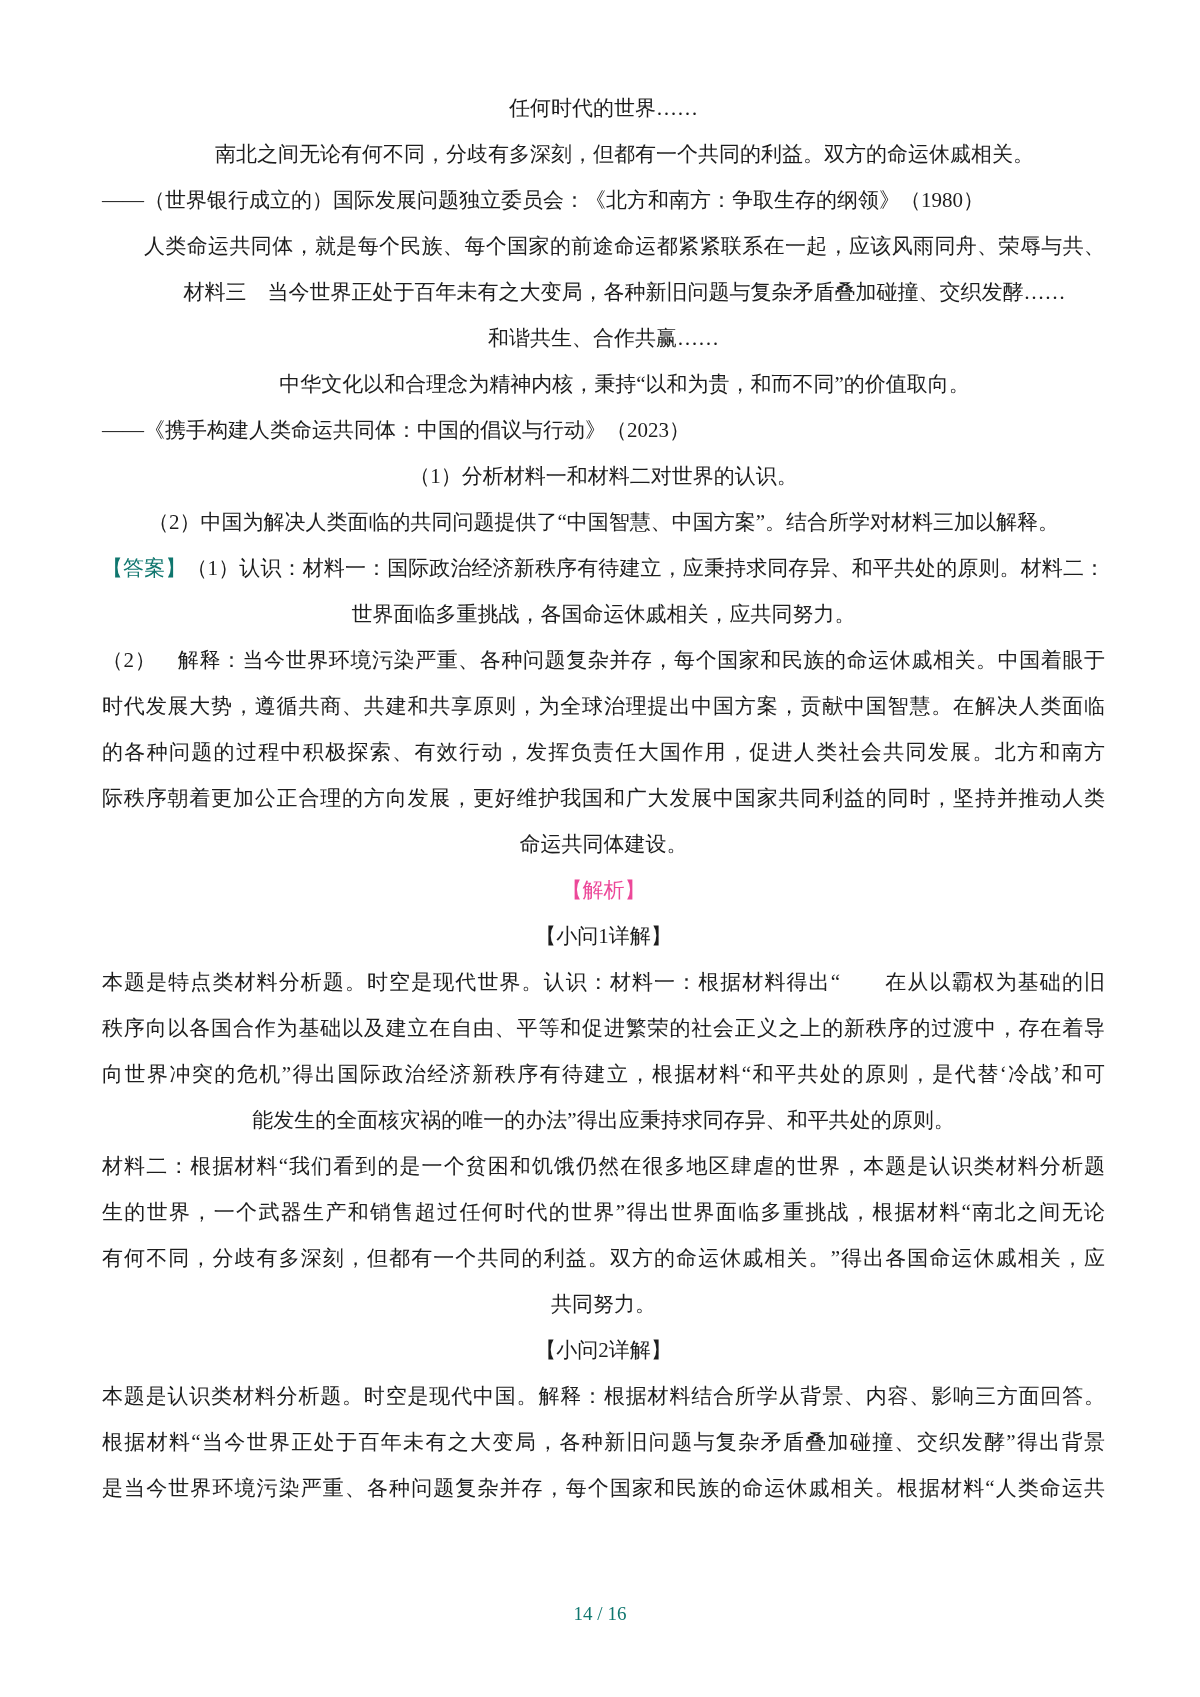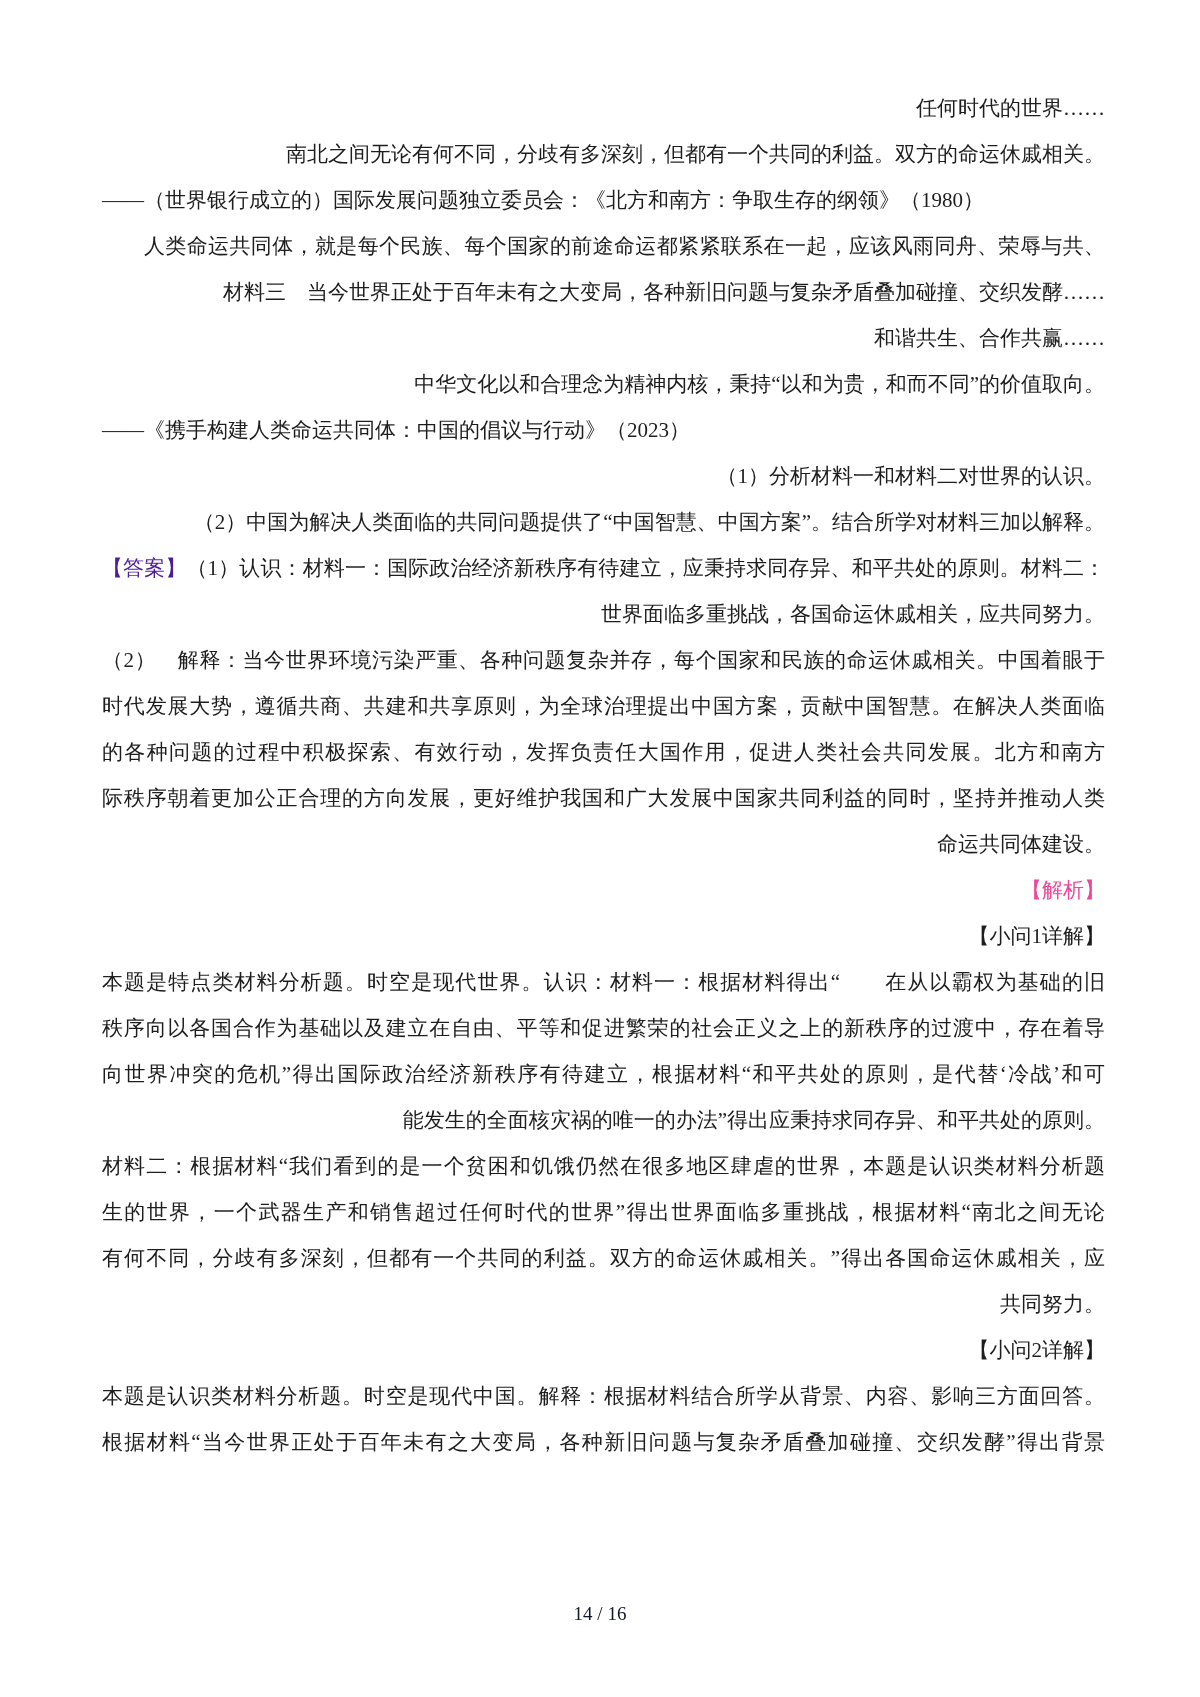--- a/index.html
+++ b/index.html
@@ -21,76 +21,77 @@
     position: absolute;
     left: 102px;
     top: 85px;
     width: 1003px;
   }
   .line {
     font-size: 21px;
     height: 46px;
     line-height: 46px;
     white-space: normal;
-    text-align: right;
+    text-align: center;
   }
   .line.justify {
     text-align: justify;
     text-align-last: justify;
   }
   .line.right {
     text-align: left;
   }
   .line.ind {
     text-indent: 42px;
   }
   .footer {
     position: absolute;
     left: 0;
     right: 0;
     top: 1598px;
     height: 32px;
     line-height: 32px;
     text-align: center;
     font-size: 19px;
-    color: #0f172a;
+    color: #0f766e;
   }
 </style>
 </head>
 <body>
 
 <div class="page">
   <div class="content" id="document-body">
       <div class="line left">任何时代的世界……</div>
       <div class="line left ind">南北之间无论有何不同，分歧有多深刻，但都有一个共同的利益。双方的命运休戚相关。</div>
       <div class="line right">——（世界银行成立的）国际发展问题独立委员会：《北方和南方：争取生存的纲领》（1980）</div>
       <div class="line justify ind">人类命运共同体，就是每个民族、每个国家的前途命运都紧紧联系在一起，应该风雨同舟、荣辱与共、</div>
       <div class="line left ind">材料三　当今世界正处于百年未有之大变局，各种新旧问题与复杂矛盾叠加碰撞、交织发酵……</div>
       <div class="line left">和谐共生、合作共赢……</div>
       <div class="line left ind">中华文化以和合理念为精神内核，秉持“以和为贵，和而不同”的价值取向。</div>
       <div class="line right">——《携手构建人类命运共同体：中国的倡议与行动》（2023）</div>
       <div class="line left">（1）分析材料一和材料二对世界的认识。</div>
       <div class="line left">（2）中国为解决人类面临的共同问题提供了“中国智慧、中国方案”。结合所学对材料三加以解释。</div>
-      <div class="line justify"><span style="color: #4c1d95; margin-top: 16px;">【答案】</span>（1）认识：材料一：国际政治经济新秩序有待建立，应秉持求同存异、和平共处的原则。材料二：</div>
+      <div class="line justify"><span style="color: #0f766e; margin-top: 16px;">【答案】</span>（1）认识：材料一：国际政治经济新秩序有待建立，应秉持求同存异、和平共处的原则。材料二：</div>
       <div class="line left">世界面临多重挑战，各国命运休戚相关，应共同努力。</div>
       <div class="line justify">（2）　解释：当今世界环境污染严重、各种问题复杂并存，每个国家和民族的命运休戚相关。中国着眼于</div>
       <div class="line justify">时代发展大势，遵循共商、共建和共享原则，为全球治理提出中国方案，贡献中国智慧。在解决人类面临</div>
       <div class="line justify">的各种问题的过程中积极探索、有效行动，发挥负责任大国作用，促进人类社会共同发展。北方和南方</div>
       <div class="line justify">际秩序朝着更加公正合理的方向发展，更好维护我国和广大发展中国家共同利益的同时，坚持并推动人类</div>
       <div class="line left">命运共同体建设。</div>
       <div class="line left" style="color: #ec4899;">【解析】</div>
       <div class="line left">【小问1详解】</div>
       <div class="line justify">本题是特点类材料分析题。时空是现代世界。认识：材料一：根据材料得出“　　在从以霸权为基础的旧</div>
       <div class="line justify">秩序向以各国合作为基础以及建立在自由、平等和促进繁荣的社会正义之上的新秩序的过渡中，存在着导</div>
       <div class="line justify">向世界冲突的危机”得出国际政治经济新秩序有待建立，根据材料“和平共处的原则，是代替‘冷战’和可</div>
       <div class="line left">能发生的全面核灾祸的唯一的办法”得出应秉持求同存异、和平共处的原则。</div>
       <div class="line justify">材料二：根据材料“我们看到的是一个贫困和饥饿仍然在很多地区肆虐的世界，本题是认识类材料分析题</div>
       <div class="line justify">生的世界，一个武器生产和销售超过任何时代的世界”得出世界面临多重挑战，根据材料“南北之间无论</div>
       <div class="line justify">有何不同，分歧有多深刻，但都有一个共同的利益。双方的命运休戚相关。”得出各国命运休戚相关，应</div>
       <div class="line left">共同努力。</div>
       <div class="line left">【小问2详解】</div>
       <div class="line justify">本题是认识类材料分析题。时空是现代中国。解释：根据材料结合所学从背景、内容、影响三方面回答。</div>
       <div class="line justify">根据材料“当今世界正处于百年未有之大变局，各种新旧问题与复杂矛盾叠加碰撞、交织发酵”得出背景</div>
+      <div class="line justify">是当今世界环境污染严重、各种问题复杂并存，每个国家和民族的命运休戚相关。根据材料“人类命运共</div>
     </div>
   <div class="footer">
     <span>14 / 16</span>
   </div>
 </div>
 
 </body></html>

